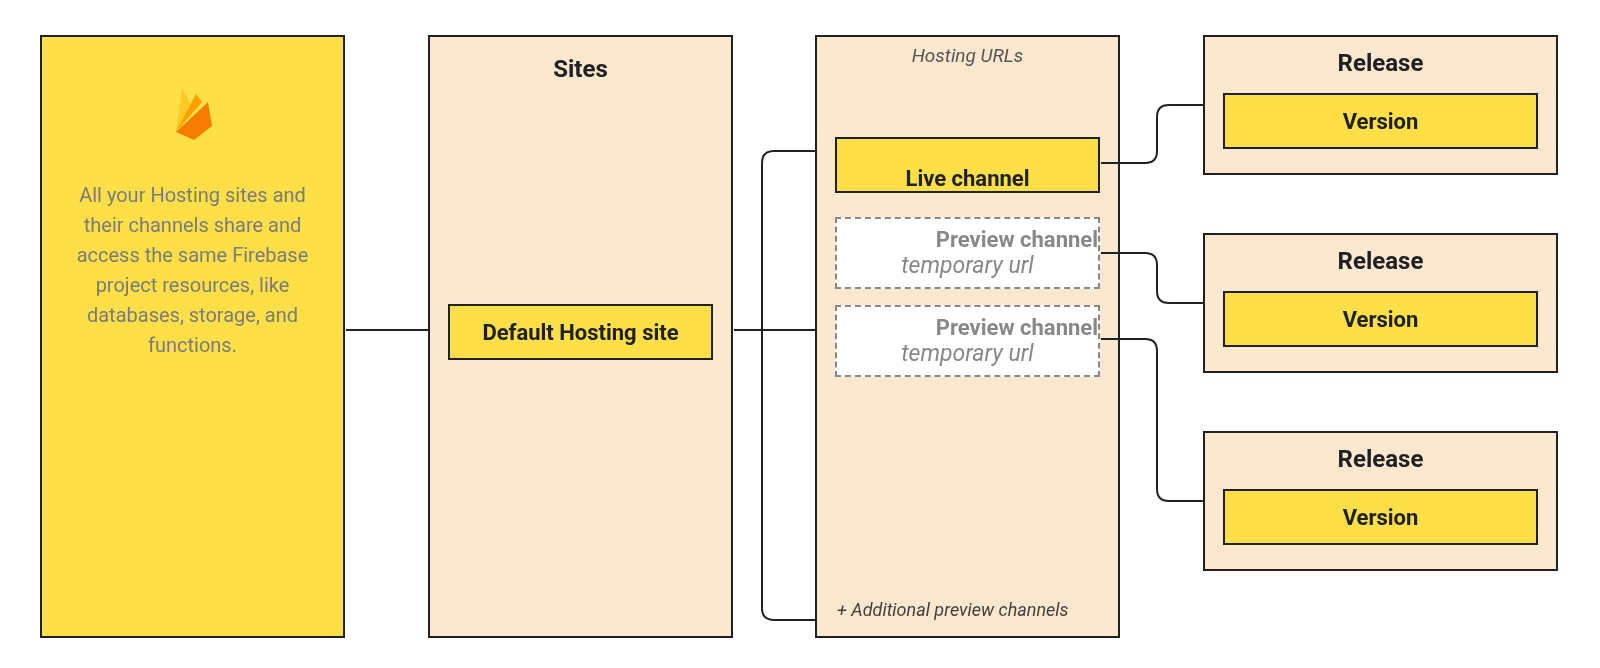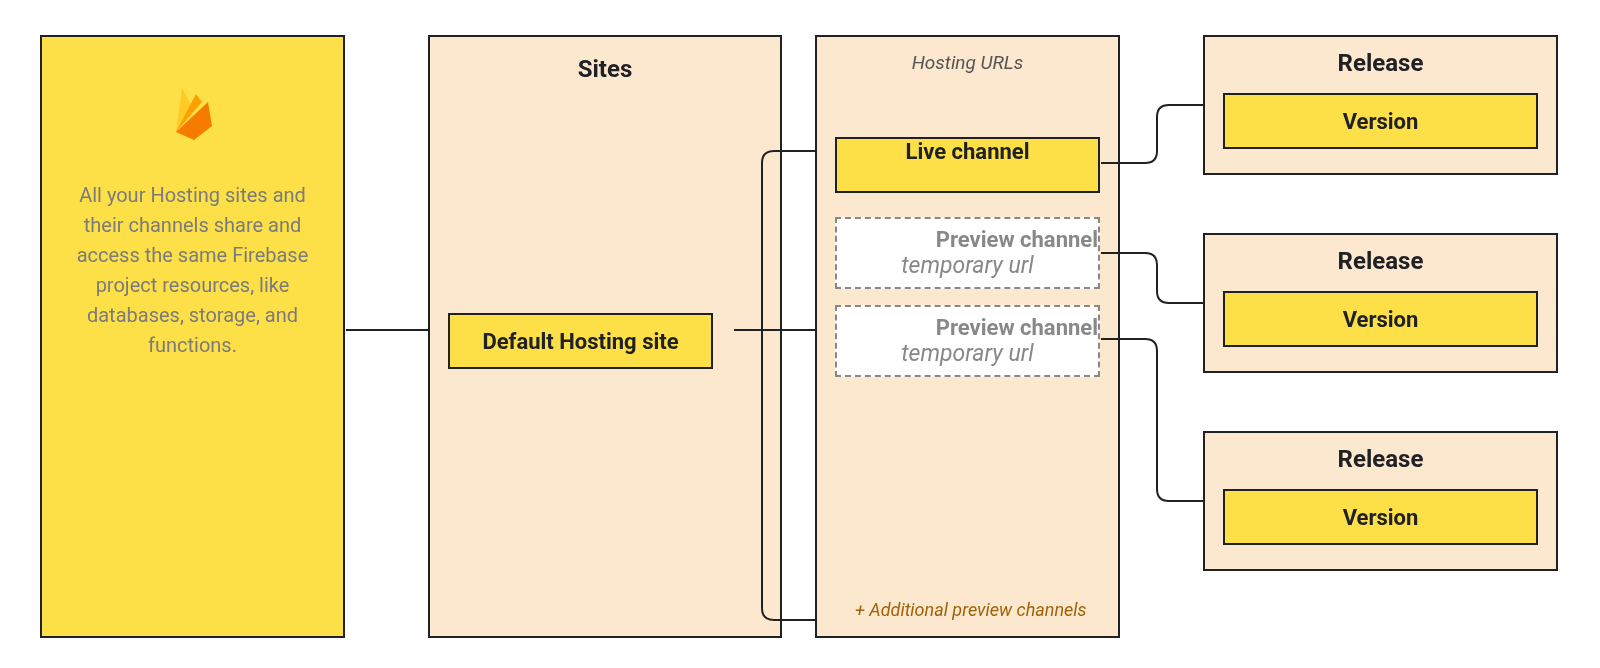--- a/index.html
+++ b/index.html
@@ -23,49 +23,49 @@
   .desc{font-size:20px;color:#7b7b7b;text-align:center;line-height:1.5;}
   .dashed{
     border:2px dashed #888;
     background:#fff;
     box-sizing:border-box;
     position:absolute;
   }
   .dashed .t1{font-weight:700;font-size:22px;text-align:right;color:#888;}
   .dashed .t2{font-style:italic;font-size:23px;text-align:center;color:#888;}
   .label{font-weight:700;font-size:22px;text-align:center;}
-  .footer-note{font-style:italic;font-size:18px;color:#a16207;margin-left:18px;}
+  .footer-note{font-style:italic;font-size:18px;color:#404040;}
   svg.conn{position:absolute;top:0;left:0;pointer-events:none;}
 </style>
 </head>
 <body>
 
 <div class="box white" style="left:40px;top:35px;width:305px;height:603px;">
   <div style="text-align:center;margin-top:45px;">
     <svg width="46" height="62" viewBox="0 0 46 62">
       <path d="M6 50 L12 6 L23 26 Z" fill="#FFCA28"></path>
       <path d="M6 50 L26 12 L32 20 Z" fill="#FFA000"></path>
       <path d="M6 50 L38 20 L42 44 L24 58 Z" fill="#F57C00"></path>
       <path d="M6 50 L24 58 L42 44" fill="none"></path>
     </svg>
   </div>
   <div class="desc" style="margin:32px 28px 12px;">All your Hosting sites and their channels share and access the same Firebase project resources, like databases, storage, and functions.</div>
 </div>
 
-<div class="box tan" style="left:428px;top:35px;width:354px;height:603px;">
+<div class="box tan" style="left:428px;top:35px;width:305px;height:603px;">
   <div class="title" style="margin-top:18px;">Sites</div>
-  <div class="box white" style="left:18px;top:276px;width:265px;height:56px;display:flex;align-items:center;justify-content:center;">
+  <div class="box white" style="left:18px;top:267px;width:265px;height:56px;display:flex;align-items:center;justify-content:center;">
     <span class="label">Default Hosting site</span>
   </div>
 </div>
 
 <div class="box tan" style="left:815px;top:35px;width:305px;height:603px;">
-  <div class="sub-italic" style="margin-top:14px;">Hosting URLs</div>
+  <div class="sub-italic" style="margin-top:7px;">Hosting URLs</div>
 
-  <div class="box white" style="left:18px;top:100px;width:265px;height:56px;display:flex;align-items:flex-start;justify-content:center;">
+  <div class="box white" style="left:18px;top:100px;width:265px;height:56px;display:flex;align-items:flex-end;justify-content:center;">
     <span class="label">Live channel</span>
   </div>
 
   <div class="dashed" style="left:18px;top:180px;width:265px;height:72px;padding-top:8px;">
     <div class="t1">Preview channel</div>
     <div class="t2">temporary url</div>
   </div>
 
   <div class="dashed" style="left:18px;top:268px;width:265px;height:72px;padding-top:8px;">
     <div class="t1">Preview channel</div>

